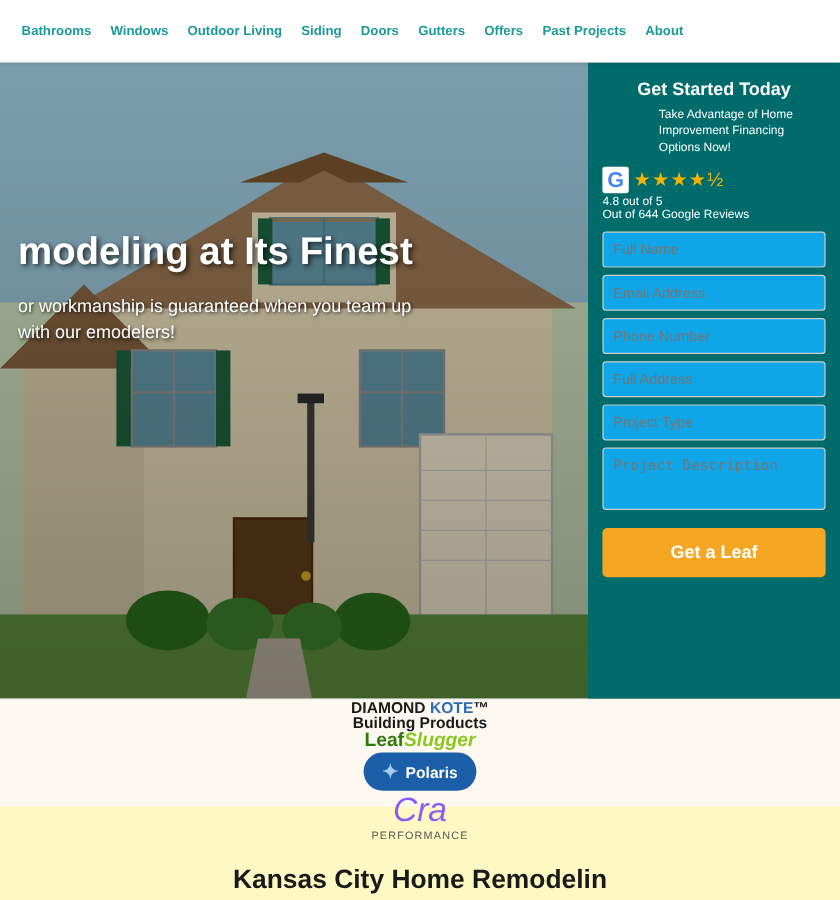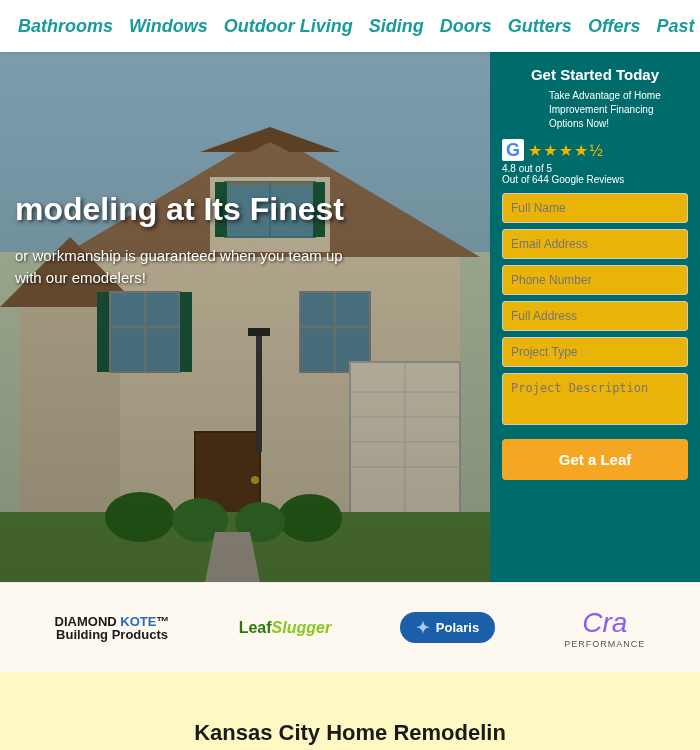--- a/index.html
+++ b/index.html
@@ -12,25 +12,24 @@
       align-items: center;
       padding: 0 10px;
       height: 52px;
       box-shadow: 0 1px 4px rgba(0,0,0,0.1);
       position: relative;
       z-index: 10;
     }
     nav a {
       color: #1a9a9a;
       text-decoration: none;
-      font-size: 18px;
+      font-size: 11px;
       font-weight: 600;
       padding: 0 8px;
       white-space: nowrap;
-      font-style: italic;
     }
 
     
     .hero {
       position: relative;
       width: 700px;
       height: 530px;
       overflow: hidden;
       background: #6b7a5a;
     }
@@ -130,21 +129,21 @@
     }
     .form-panel input,
     .form-panel textarea,
     .form-panel select {
       width: 100%;
       padding: 7px 8px;
       margin-bottom: 6px;
       border: 1px solid #ccc;
       border-radius: 3px;
       font-size: 12px;
-      background: #eab308;
+      background: #0ea5e9;
       color: #333;
       outline: none;
     }
     .form-panel textarea {
       height: 52px;
       resize: none;
     }
     .appointment-row {
       display: flex;
       align-items: center;
@@ -186,22 +185,23 @@
       margin-top: 4px;
     }
 
     
     .brand-bar {
       background: #fdf8f0;
       height: 90px;
       display: flex;
       align-items: center;
       justify-content: space-around;
-      padding: 16px 20px;
+      padding: 0 20px;
       border-top: 1px solid #eee;
+      flex-direction: column;
     }
     .brand-item {
       display: flex;
       flex-direction: column;
       align-items: center;
       justify-content: center;
     }
     .brand-diamond {
       font-size: 13px;
       font-weight: 900;

